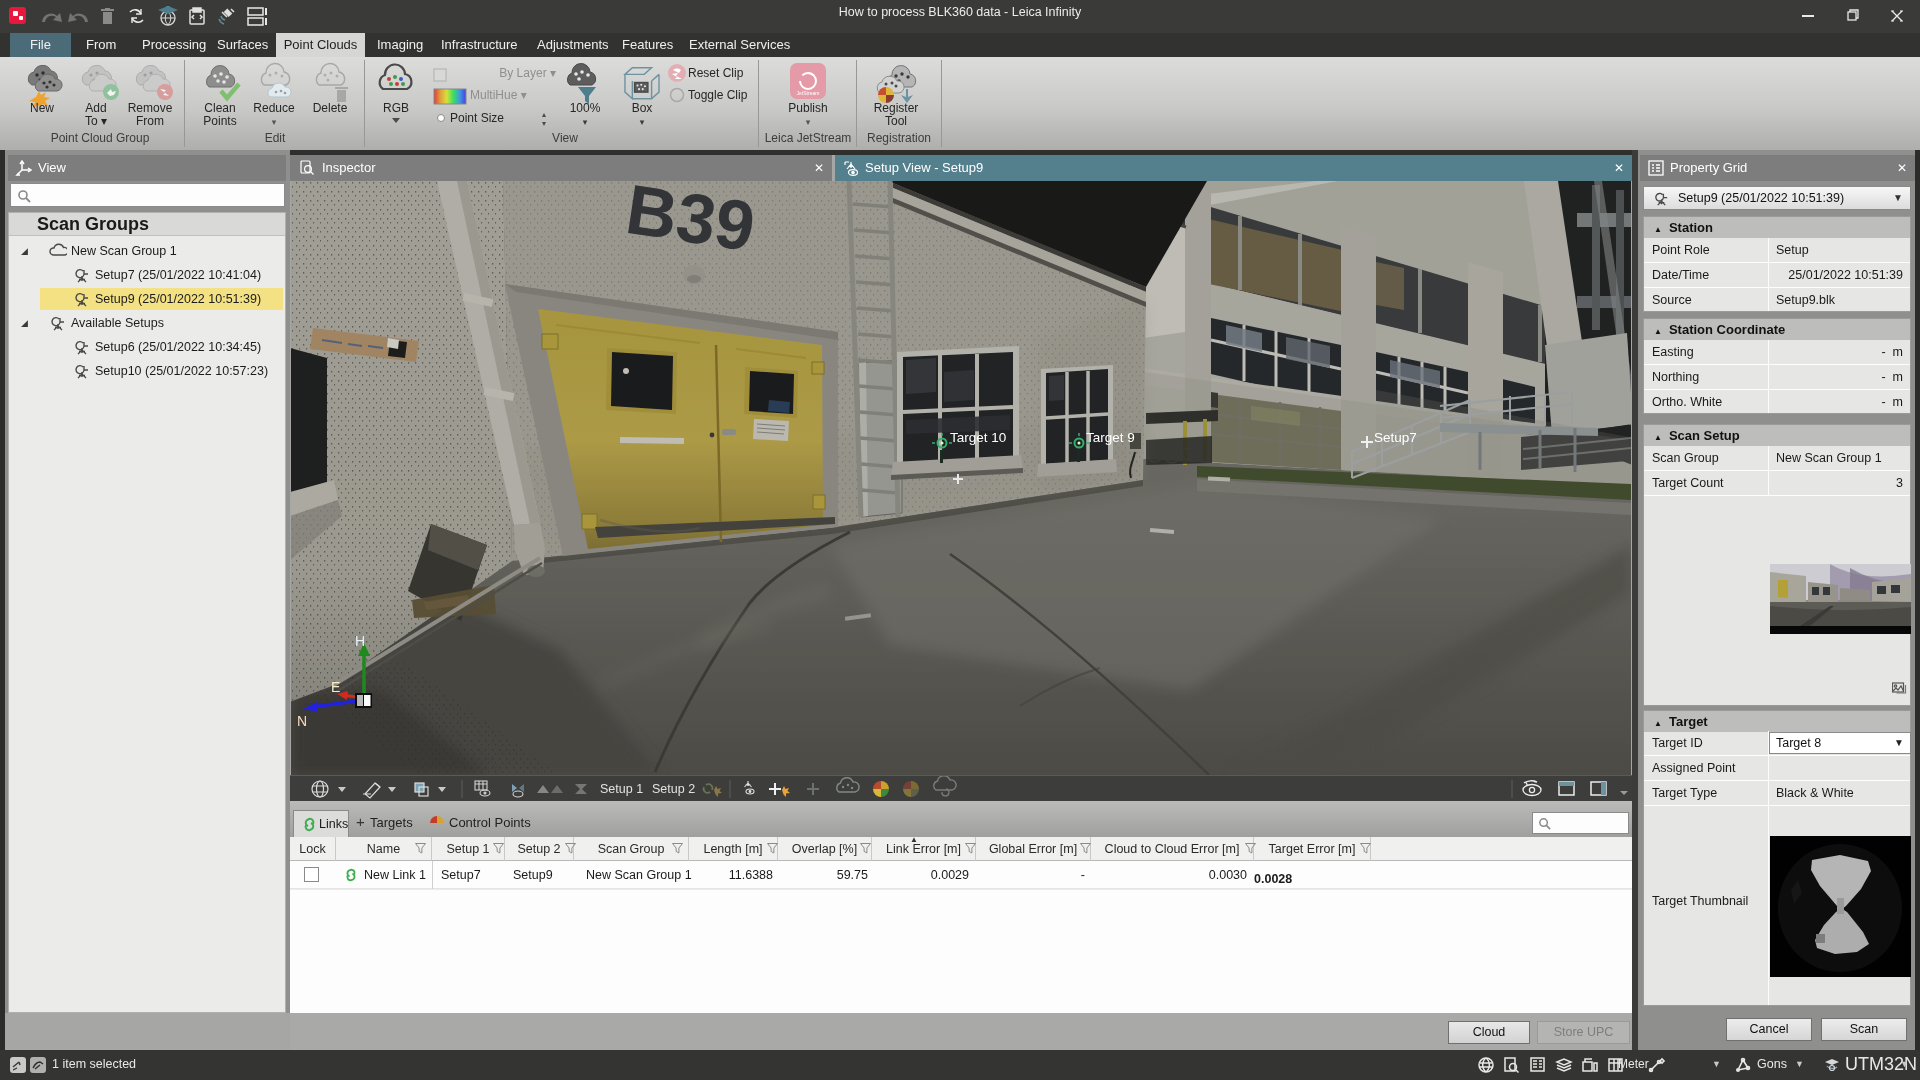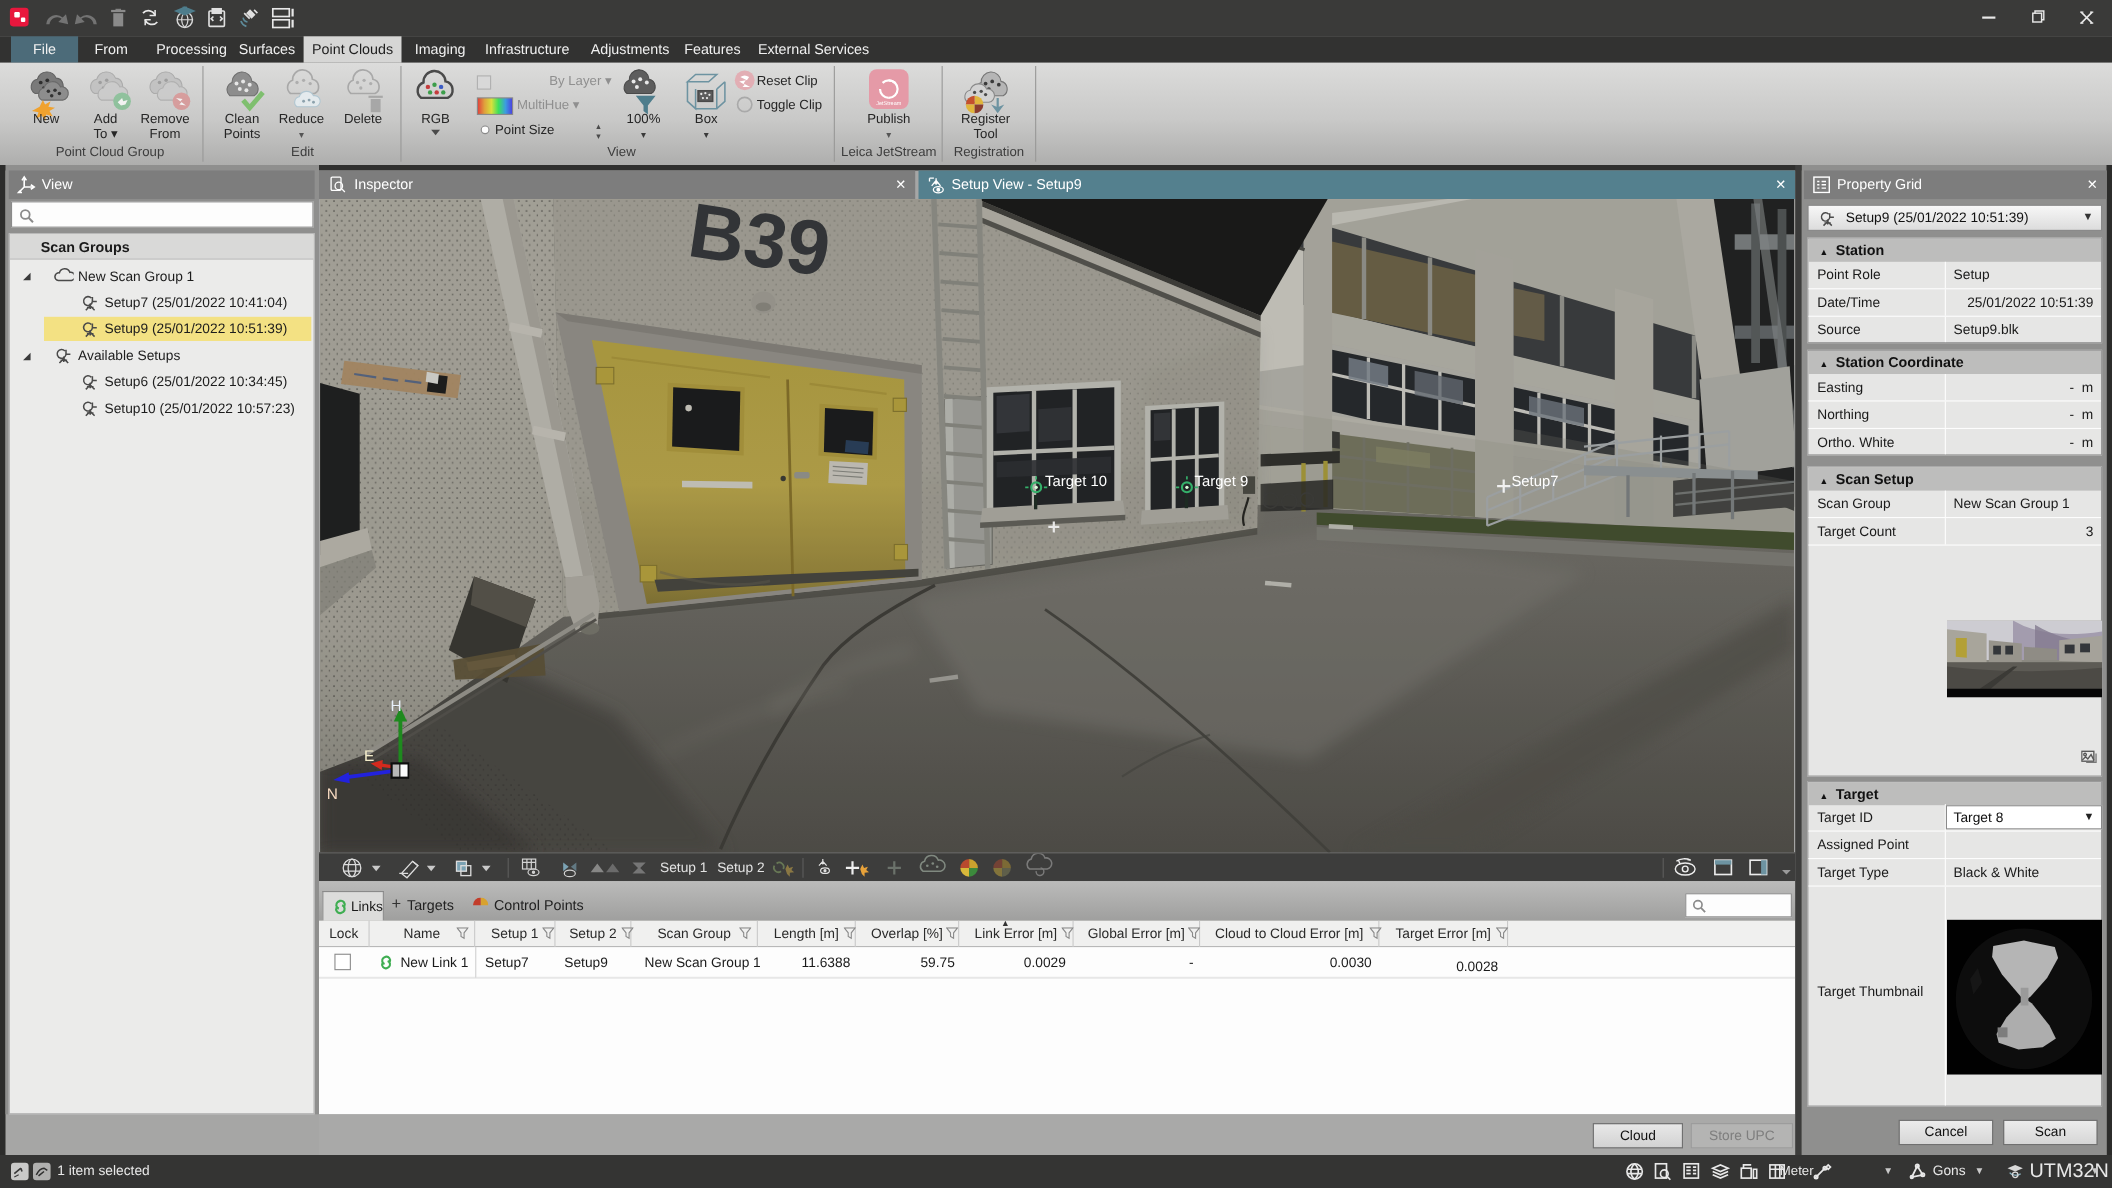--- a/index.html
+++ b/index.html
@@ -60,20 +60,21 @@
         <rect x="225" y="10" width="7" height="5" transform="rotate(45 228 12)" fill="#e0e0e0" stroke="none"></rect>
         <path d="M221 16 a5 5 0 0 0 4 4" stroke="#5d8a99"></path>
         <path d="M219 19 a8 8 0 0 0 5 5" stroke="#5d8a99"></path>
       </g>
     <g fill="none" stroke="#e8e8e8" stroke-width="1.5">
         <rect x="248" y="8" width="15" height="7"></rect>
         <rect x="248" y="18" width="15" height="7"></rect>
         <path d="M266 8 v7 M266 18 v7" stroke-width="2"></path>
       </g>
   </svg>
+  <div class="abs" style="left:0;top:0;width:1920px;text-align:center;font-size:12.5px;color:#ececec;line-height:25px;">How to process BLK360 data - Leica Infinity</div>
   <svg class="abs" style="left:1790px;top:0" width="130" height="33" viewBox="0 0 130 33">
     <rect x="12" y="15" width="12" height="2" fill="#e8e8e8"></rect>
     <g fill="none" stroke="#e8e8e8" stroke-width="1.3">
         <rect x="58" y="12" width="8" height="8"></rect>
         <path d="M60 12 v-2 h8 v8 h-2"></path>
       </g>
     <path d="M102 11 l10 10 M112 11 l-10 10" stroke="#e8e8e8" stroke-width="1.4"></path>
       <path d="M101 11 h3 M110 11 h3 M101 21 h3 M110 21 h3" stroke="#e8e8e8" stroke-width="1"></path>
   </svg>
 </div>
@@ -277,21 +278,21 @@
   <span style="margin-left:30px;">View</span>
 </div>
 <div class="abs" style="left:10px;top:183px;width:275px;height:24px;background:#fdfdfd;border:1px solid #8a8a8a;">
   <svg class="abs" style="left:5px;top:4px" width="16" height="16" viewBox="0 0 16 16">
       <circle cx="7" cy="7" r="4" fill="none" stroke="#8a8a8a" stroke-width="1.6"></circle>
       <path d="M10 10 l4 4" stroke="#8a8a8a" stroke-width="1.8"></path>
     </svg>
 </div>
 <div class="abs" style="left:8px;top:212px;width:278px;height:801px;background:#ebebea;border:1px solid #b0b0b0;">
   <div class="abs" style="left:0;top:0;width:276px;height:23px;background:#d9d9d8;border-bottom:1px solid #c0c0c0;">
-    <span style="margin-left:28px;font-size:13px;font-weight:bold;color:#1a1a1a;line-height:23px;">Scan Groups</span>
+    <span style="margin-left:28px;font-size:18px;font-weight:bold;color:#1a1a1a;line-height:23px;">Scan Groups</span>
   </div>
   <div class="tree-row" style="top:26px;left:0;">
     <span style="position:absolute;left:12px;top:0;font-size:9px;color:#3a3a3a;">◢</span>
     <svg style="position:absolute;left:40px;top:4px" width="18" height="16" viewBox="0 0 18 16">
         <path d="M4 12 a3.5 3.5 0 0 1 1 -7 a5 5 0 0 1 9.5 -0.5 a3.5 3.5 0 0 1 1.5 7.5 z" fill="none" stroke="#4a4a4a" stroke-width="1.4"></path>
       </svg>
     <span style="margin-left:62px;">New Scan Group 1</span>
   </div>
   <div class="tree-row" style="top:50px;left:0;">
     <svg style="position:absolute;left:64px;top:3px" width="18" height="18" viewBox="0 0 18 18" fill="none" stroke="#4a4a4a" stroke-width="1.4">
@@ -812,21 +813,21 @@
     </svg>
   <div class="abs" style="left:74px;top:0;line-height:28px;">New Link 1</div>
   <div class="abs" style="left:142px;top:0;width:73px;border-left:1px solid #d0d0d0;padding-left:8px;line-height:28px;">Setup7</div>
   <div class="abs" style="left:223px;top:0;line-height:28px;">Setup9</div>
   <div class="abs" style="left:296px;top:0;line-height:28px;">New Scan Group 1</div>
   <div class="abs" style="left:399px;width:84px;top:0;text-align:right;line-height:28px;">11.6388</div>
   <div class="abs" style="left:488px;width:90px;top:0;text-align:right;line-height:28px;">59.75</div>
   <div class="abs" style="left:582px;width:97px;top:0;text-align:right;line-height:28px;">0.0029</div>
   <div class="abs" style="left:686px;width:109px;top:0;text-align:right;line-height:28px;">-</div>
   <div class="abs" style="left:801px;width:156px;top:0;text-align:right;line-height:28px;">0.0030</div>
-  <div class="abs" style="left:964px;width:108px;top:4px;text-align:right;line-height:28px;">0.0028</div>
+  <div class="abs" style="left:964px;width:108px;top:4px;text-align:left;line-height:28px;font-weight:bold;">0.0028</div>
 </div>
 <div class="abs" style="left:290px;top:889px;width:1342px;height:124px;background:#fdfdfd;border-top:1px solid #ececec;"></div>
 <div class="abs" style="left:290px;top:1013px;width:1342px;height:37px;background:#a9a9a8;">
   <div class="abs" style="left:1158px;top:8px;width:82px;height:23px;background:linear-gradient(#e8e8e8,#d2d2d2);border:1px solid #707070;text-align:center;font-size:12.5px;line-height:21px;color:#111;">Cloud</div>
   <div class="abs" style="left:1247px;top:8px;width:93px;height:23px;background:#b4b4b3;border:1px solid #9a9a9a;text-align:center;font-size:12.5px;line-height:21px;color:#7e7e7e;">Store UPC</div>
 </div>
 
 <div class="abs" style="left:1632px;top:150px;width:6px;height:900px;background:#3c3c3b;"></div>
 <div class="abs" style="left:1638px;top:150px;width:277px;height:900px;background:#8f8f8e;"></div>
 <div class="abs phead" style="left:1640px;top:155px;width:275px;">

